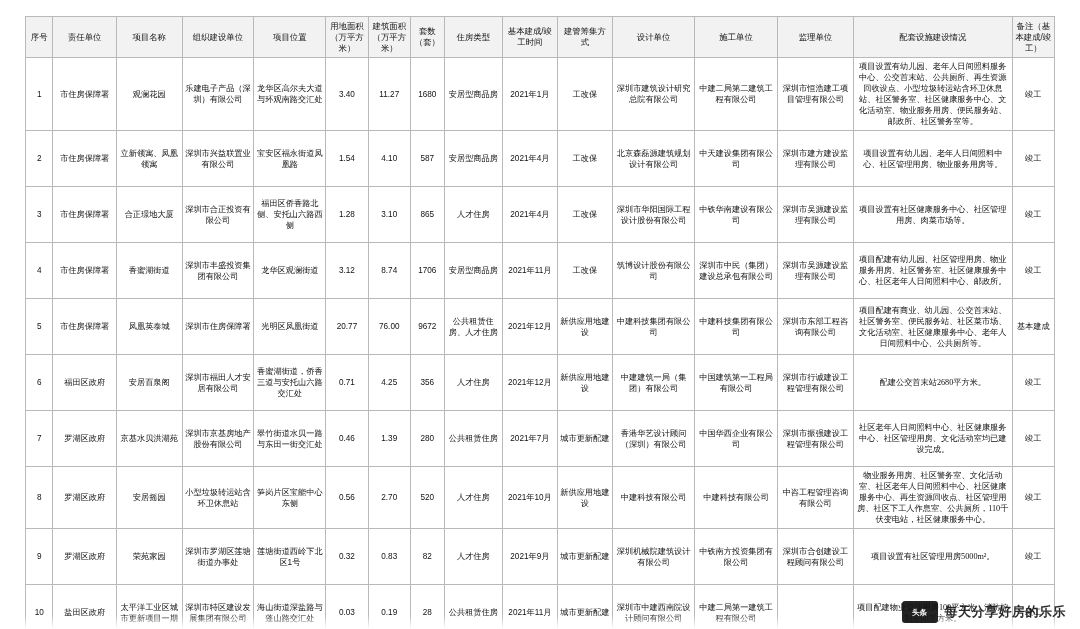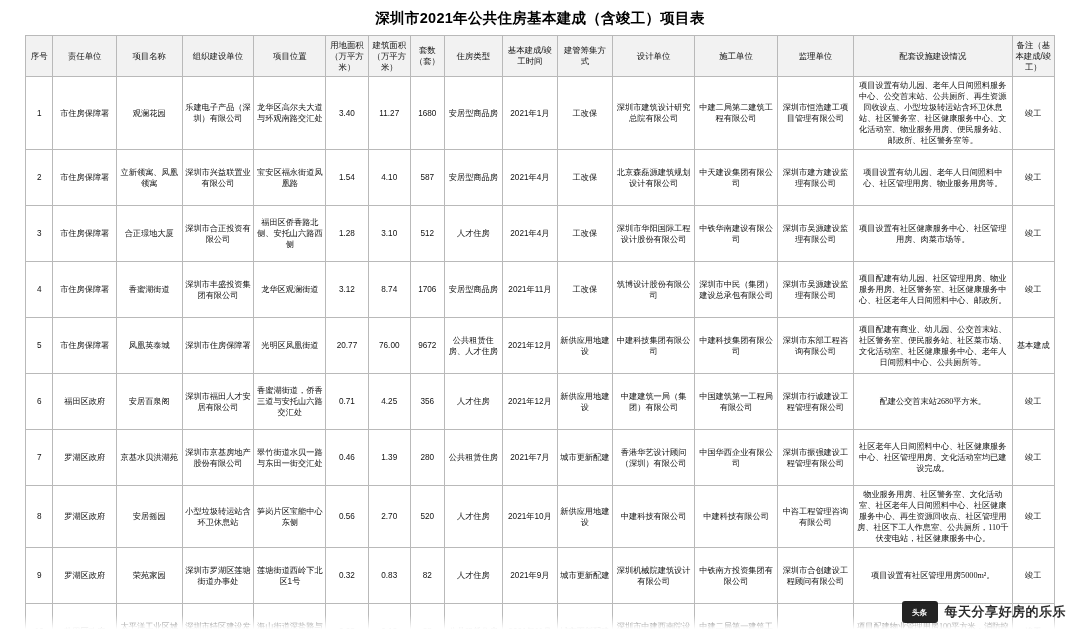--- a/index.html
+++ b/index.html
@@ -105,21 +105,20 @@
     background: linear-gradient(to bottom, rgba(255,255,255,0), #ffffff);
     pointer-events: none;
   }
 </style>
 </head>
 <body>
 
 <div class="page">
 
   <div class="title-block">
-    <div class="title-line">深圳市2021年公共住房基本建成（含竣工）项目表</div>
   </div>
 
   <table class="main">
     <colgroup>
       <col style="width:26px">
       <col style="width:60px">
       <col style="width:62px">
       <col style="width:68px">
       <col style="width:68px">
       <col style="width:40px">
@@ -192,21 +191,21 @@
         <td>竣工</td>
       </tr>
       <tr>
         <td>3</td>
         <td>市住房保障署</td>
         <td>合正璟地大厦</td>
         <td>深圳市合正投资有限公司</td>
         <td>福田区侨香路北侧、安托山六路西侧</td>
         <td>1.28</td>
         <td>3.10</td>
-        <td>512</td>
+        <td>865</td>
         <td>人才住房</td>
         <td>2021年4月</td>
         <td>工改保</td>
         <td>深圳市华阳国际工程设计股份有限公司</td>
         <td>中铁华南建设有限公司</td>
         <td>深圳市吴源建设监理有限公司</td>
         <td class="left-ish">项目设置有社区健康服务中心、社区管理用房、肉菜市场等。</td>
         <td>竣工</td>
       </tr>
       <tr>

